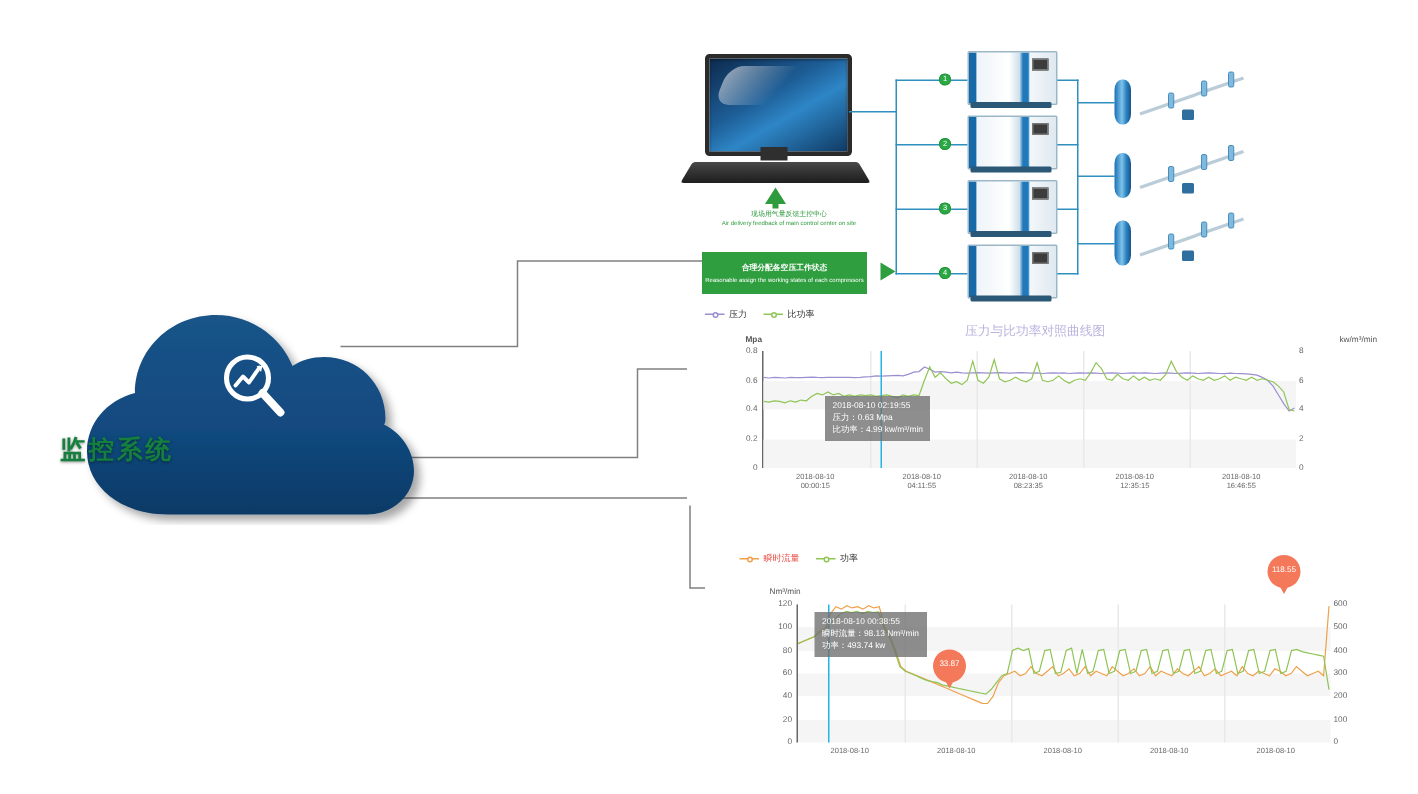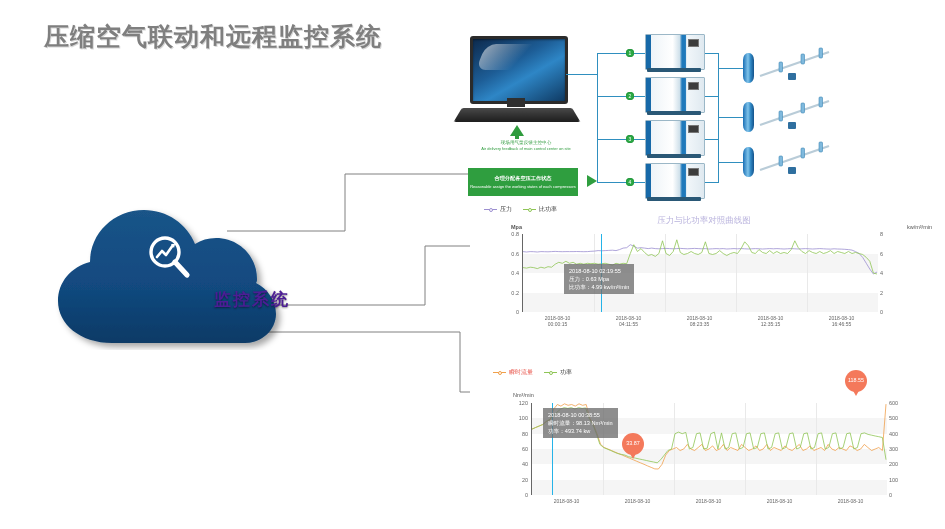--- a/index.html
+++ b/index.html
@@ -17,22 +17,22 @@
     position:absolute;left:44px;top:20px;
     font-size:25px;font-weight:bold;color:#7f7f7f;
     letter-spacing:1px;
     text-shadow:1px 1px 0 #d8d8d8;
     white-space:nowrap;
   }
 
   
   #cloud-wrap{position:absolute;left:40px;top:200px;width:250px;height:150px;}
   #cloud-label{
-    position:absolute;left:0;top:88px;width:250px;text-align:right;
-    color:#4c1d95;font-size:17px;font-weight:bold;letter-spacing:2px;
+    position:absolute;left:0;top:88px;width:250px;text-align:left;
+    color:#15803d;font-size:17px;font-weight:bold;letter-spacing:2px;
     text-shadow:0 1px 2px rgba(0,0,0,.45);
     pointer-events:none;
   }
   #cloud-icon{position:absolute;left:105px;top:33px;width:48px;height:48px;pointer-events:none;}
 
   
   #diagram{position:absolute;left:430px;top:22px;width:515px;height:185px;}
   .monitor-body{
     position:absolute;left:40px;top:14px;width:92px;height:62px;
     background:linear-gradient(150deg,#0d2a4d 0%,#1d5d96 40%,#2e86c6 60%,#0f3a63 100%);
@@ -80,21 +80,21 @@
   .node{
     position:absolute;width:8px;height:8px;border-radius:50%;
     background:#2aa844;color:#fff;font-size:5px;line-height:8px;text-align:center;
     box-shadow:0 0 0 .5px #1c8c34 inset;
   }
   .tank{position:absolute;width:11px;height:30px;border-radius:5px/7px;
     background:linear-gradient(90deg,#1a6fb5,#7fc3ea 45%,#2f87c4 70%,#14528a);}
 
   
   .chart-card{position:absolute;background:#ffffff;}
-  #chart1{left:472px;top:202px;width:464px;height:135px;}
+  #chart1{left:458px;top:202px;width:464px;height:135px;}
   #chart2{left:481px;top:365px;width:464px;height:164px;}
 
   .legend{position:absolute;left:12px;top:3px;display:flex;gap:11px;align-items:center;}
   .legend-item{display:flex;align-items:center;gap:3px;font-size:6px;}
   .lg-sym{display:inline-block;width:13px;height:7px;position:relative;}
   .lg-sym:before{content:"";position:absolute;left:0;top:3px;width:13px;height:1px;background:currentColor;}
   .lg-sym:after{content:"";position:absolute;left:4.5px;top:1.5px;width:4px;height:4px;border-radius:50%;
     border:1px solid currentColor;background:#fff;box-sizing:border-box;}
 
   .chart-title{position:absolute;width:100%;text-align:center;font-size:8.5px;}
@@ -120,21 +120,20 @@
   .pin-tail{
     position:absolute;left:-5px;top:17px;width:0;height:0;
     border-left:5px solid transparent;border-right:5px solid transparent;border-top:9px solid #f4795b;
   }
 </style>
 </head>
 <body>
 
 <div class="stage">
 
-  <div id="page-title">压缩空气联动和远程监控系统</div>
 
   <svg id="connector-svg" width="945" height="529" style="position:absolute;left:0;top:0;">
     <g fill="none" stroke="#808080" stroke-width="1">
       <path d="M227 231 H345 V174 H470"></path>
       <path d="M270 305 H425 V246 H470"></path>
       <path d="M258 332 H460 V392 H470"></path>
     </g>
   </svg>
 
   <div id="cloud-wrap">

